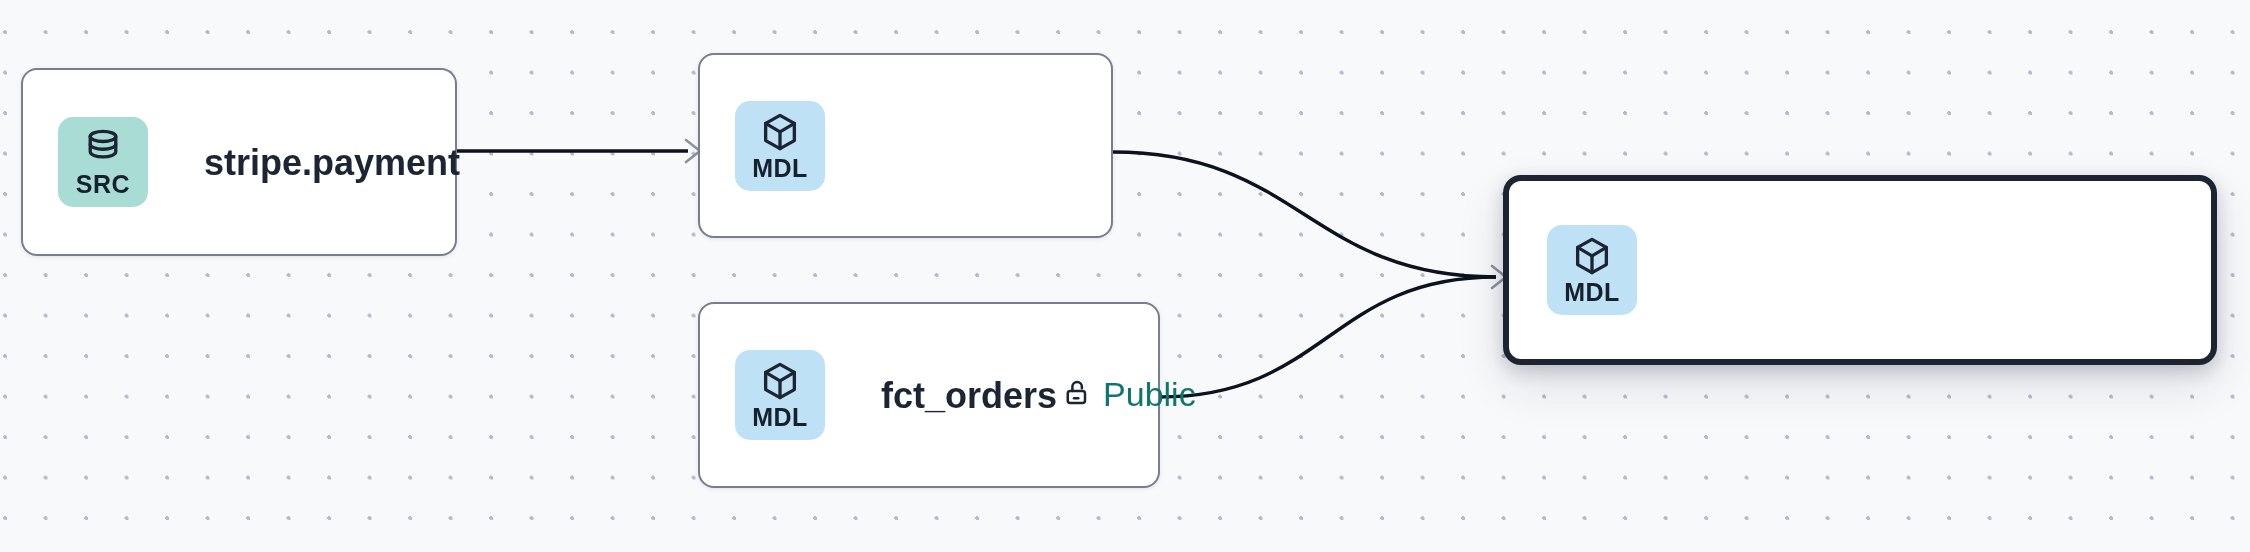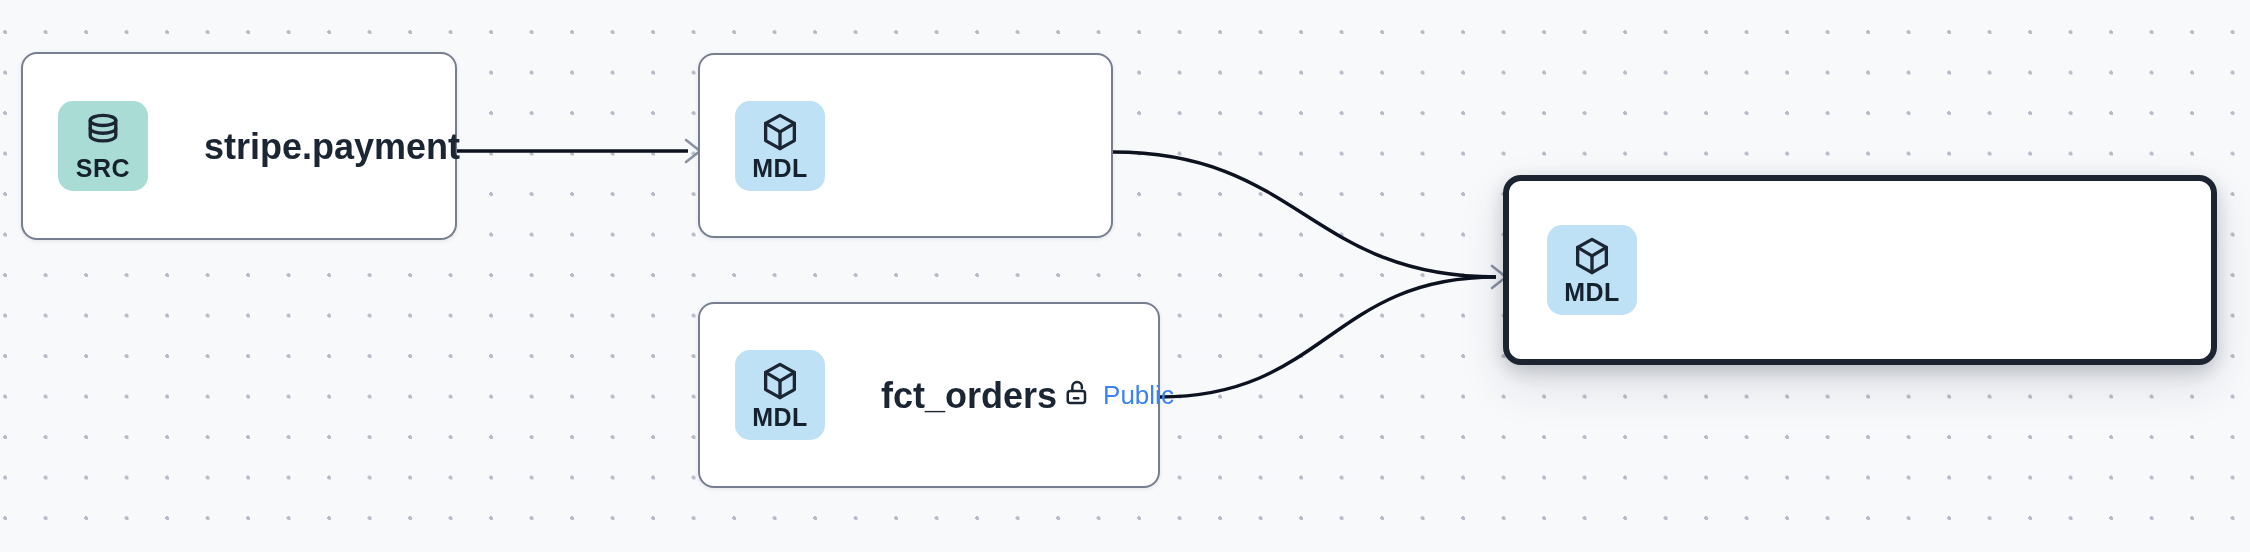--- a/index.html
+++ b/index.html
@@ -48,21 +48,21 @@
     box-shadow: 0 1px 4px rgba(25, 35, 55, 0.10);
     cursor: pointer;
   }
   .node--selected {
     border: 6px solid #1b2430;
     border-radius: 18px;
     padding-left: 38px;
     gap: 33px;
     box-shadow: 0 6px 18px rgba(25, 35, 55, 0.20), 0 20px 48px rgba(25, 35, 55, 0.12);
   }
-  .node-stripe  { left: 21px;   top: 52px;  width: 436px; height: 188px; }
+  .node-stripe  { left: 21px;   top: 68px;  width: 436px; height: 188px; }
   .node-stg     { left: 698px;  top: 53px;  width: 415px; height: 185px; }
   .node-fct     { left: 698px;  top: 302px; width: 462px; height: 186px; }
   .node-agg     { left: 1503px; top: 175px; width: 714px; height: 190px; }
 
   .badge {
     flex: none;
     width: 90px;
     height: 90px;
     border-radius: 15px;
     display: flex;
@@ -95,23 +95,23 @@
     flex-direction: row;
     gap: 5px;
   }
   .access-row {
     display: flex;
     align-items: center;
     gap: 11px;
     color: #1b2533;
   }
   .access-label {
-    font-size: 26px;
+    font-size: 34px;
     font-weight: 400;
-    color: #3b82f6;
+    color: #0f766e;
     line-height: 1.1;
   }
   .icon-stroke {
     stroke: #1b2533;
     fill: none;
     stroke-width: 1.9;
     stroke-linecap: round;
     stroke-linejoin: round;
   }
 </style>

